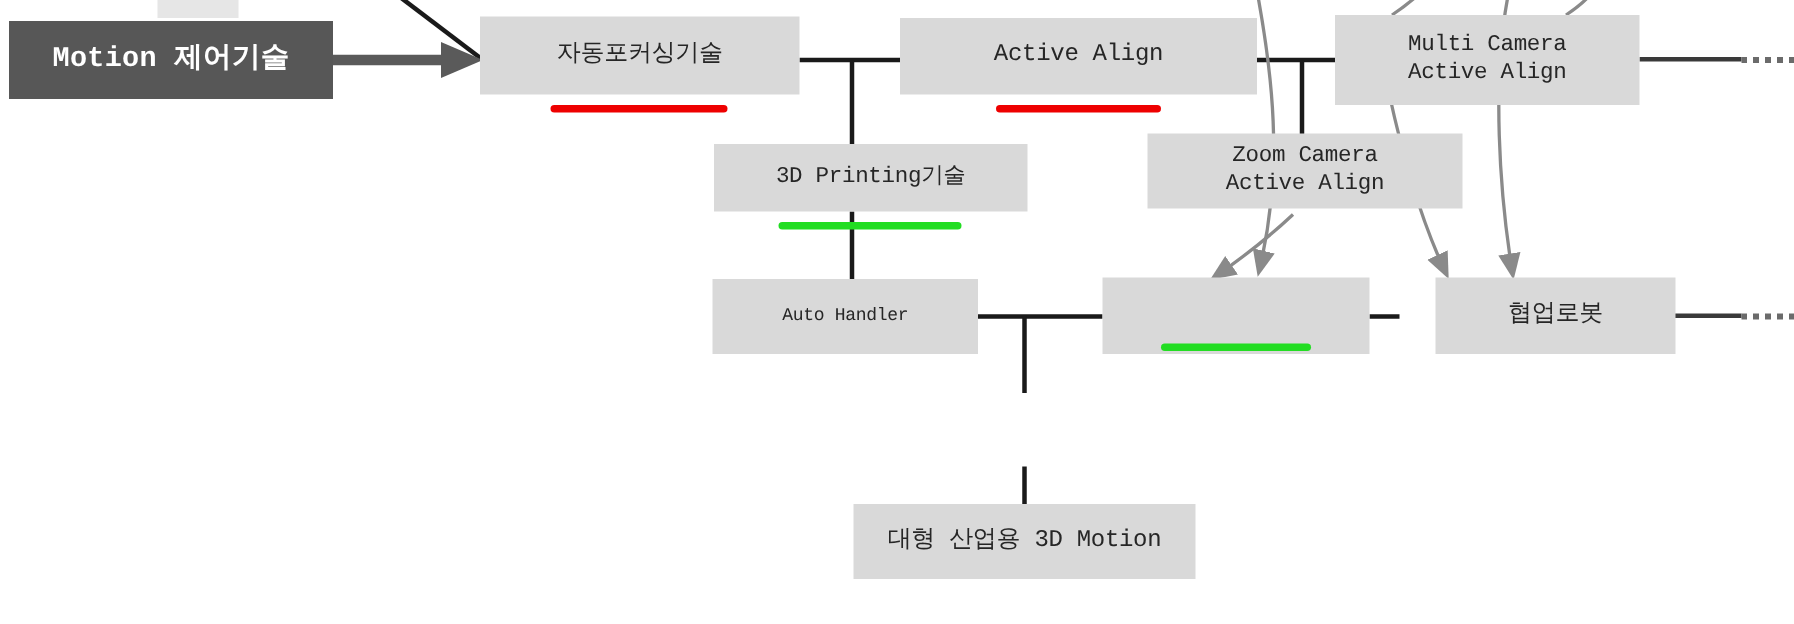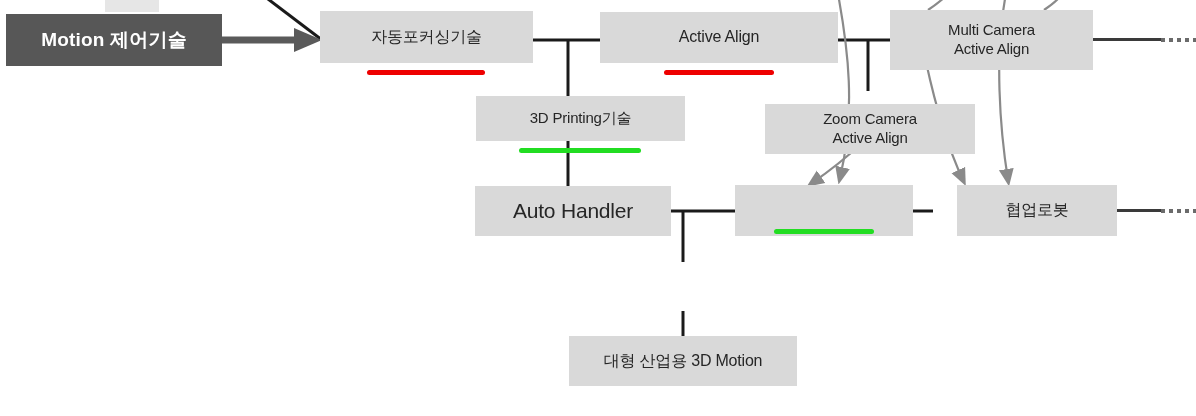--- a/index.html
+++ b/index.html
@@ -6,21 +6,21 @@
     margin: 0;
     padding: 0;
     background: #ffffff;
   }
   #canvas {
     position: relative;
     width: 1196px;
     height: 416px;
     background: #ffffff;
     overflow: hidden;
-    font-family: Liberation Sans, sans-serif;
+    font-family: Liberation Mono, monospace;
   }
   #connectors {
     position: absolute;
     left: 0;
     top: 0;
     width: 1196px;
     height: 416px;
     pointer-events: none;
   }
   .node {
@@ -162,26 +162,26 @@
 Active Align</span>
   </div>
 
   <div class="node light" style="left:476px; top:96px; width:209px; height:45px; font-size:15px;">
     <span class="label">
       <span>3D Printing기술</span>
       <span class="underline u-green" style="width:122px; bottom:-7px;"></span>
     </span>
   </div>
 
-  <div class="node light multiline" style="left:765px; top:104px; width:210px; height:50px; font-size:15px;">
+  <div class="node light multiline" style="left:765px; top:89px; width:210px; height:50px; font-size:15px;">
     <span class="label">Zoom Camera
 Active Align</span>
   </div>
 
-  <div class="node light" style="left:475px; top:186px; width:196px; height:50px; font-size:21px;">
+  <div class="node light" style="left:475px; top:186px; width:177px; height:50px; font-size:12px;">
     <span class="label">Auto Handler</span>
   </div>
 
   <div class="node light multiline" style="left:735px; top:185px; width:178px; height:51px; font-size:15px;">
     <span class="label">
       <span class="underline u-green" style="width:100px; bottom:-5px;"></span>
     </span>
   </div>
 
   <div class="node light" style="left:933px; top:185px; width:160px; height:51px; font-size:16px;margin-left:24px;">

